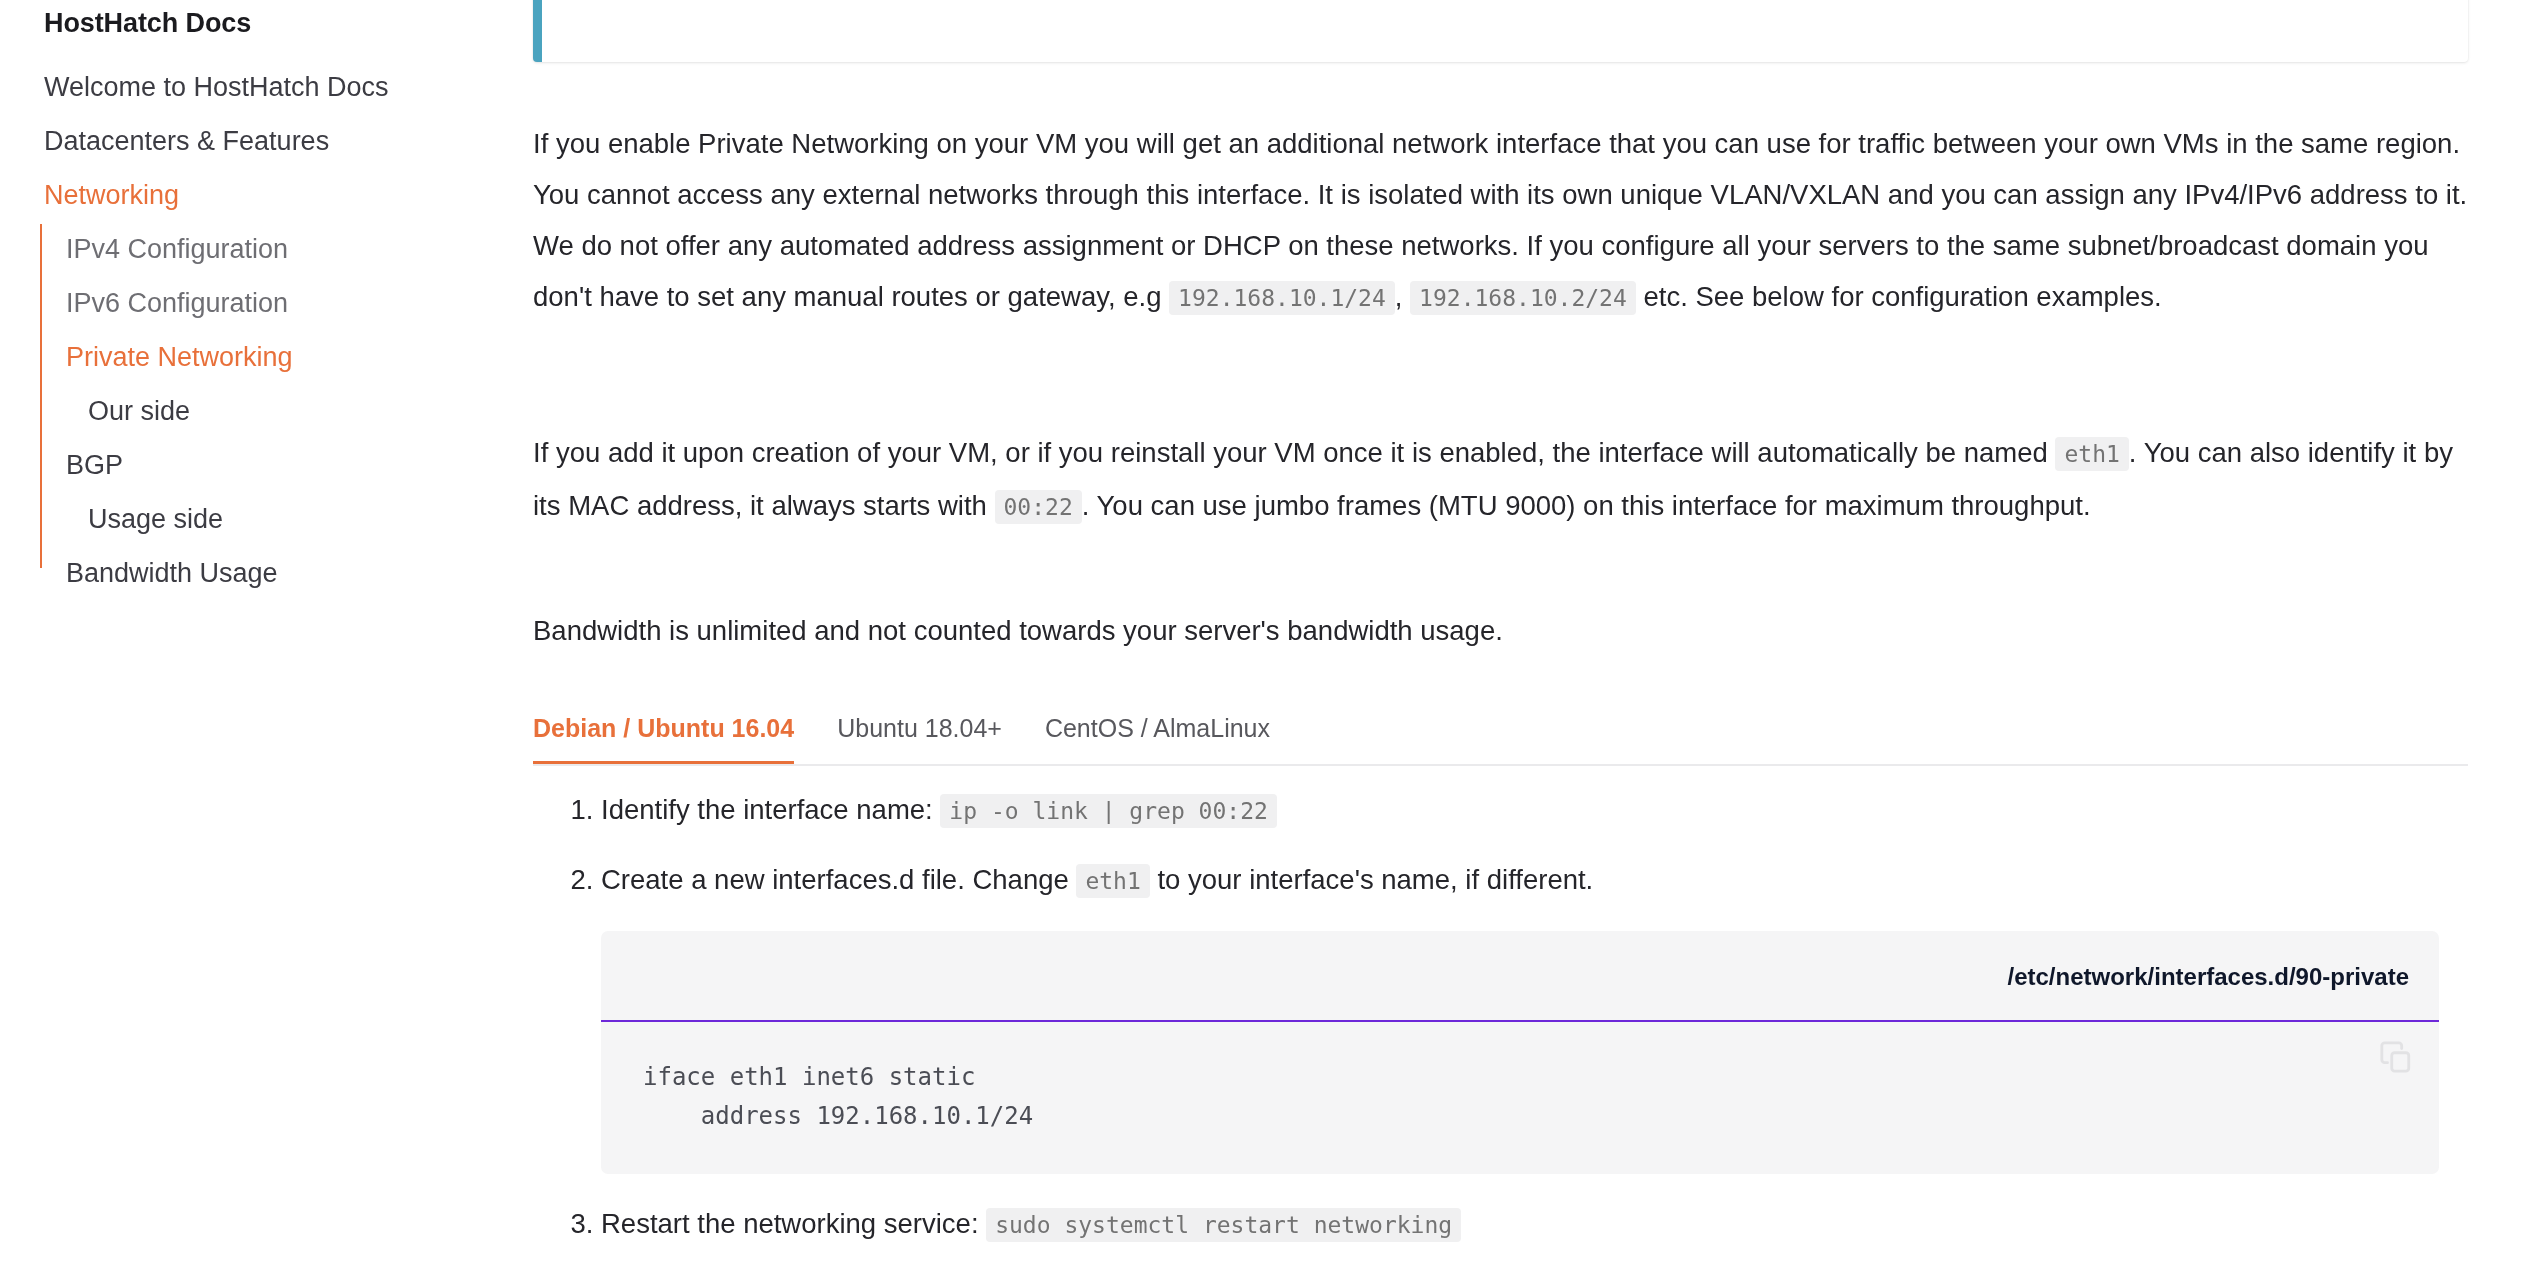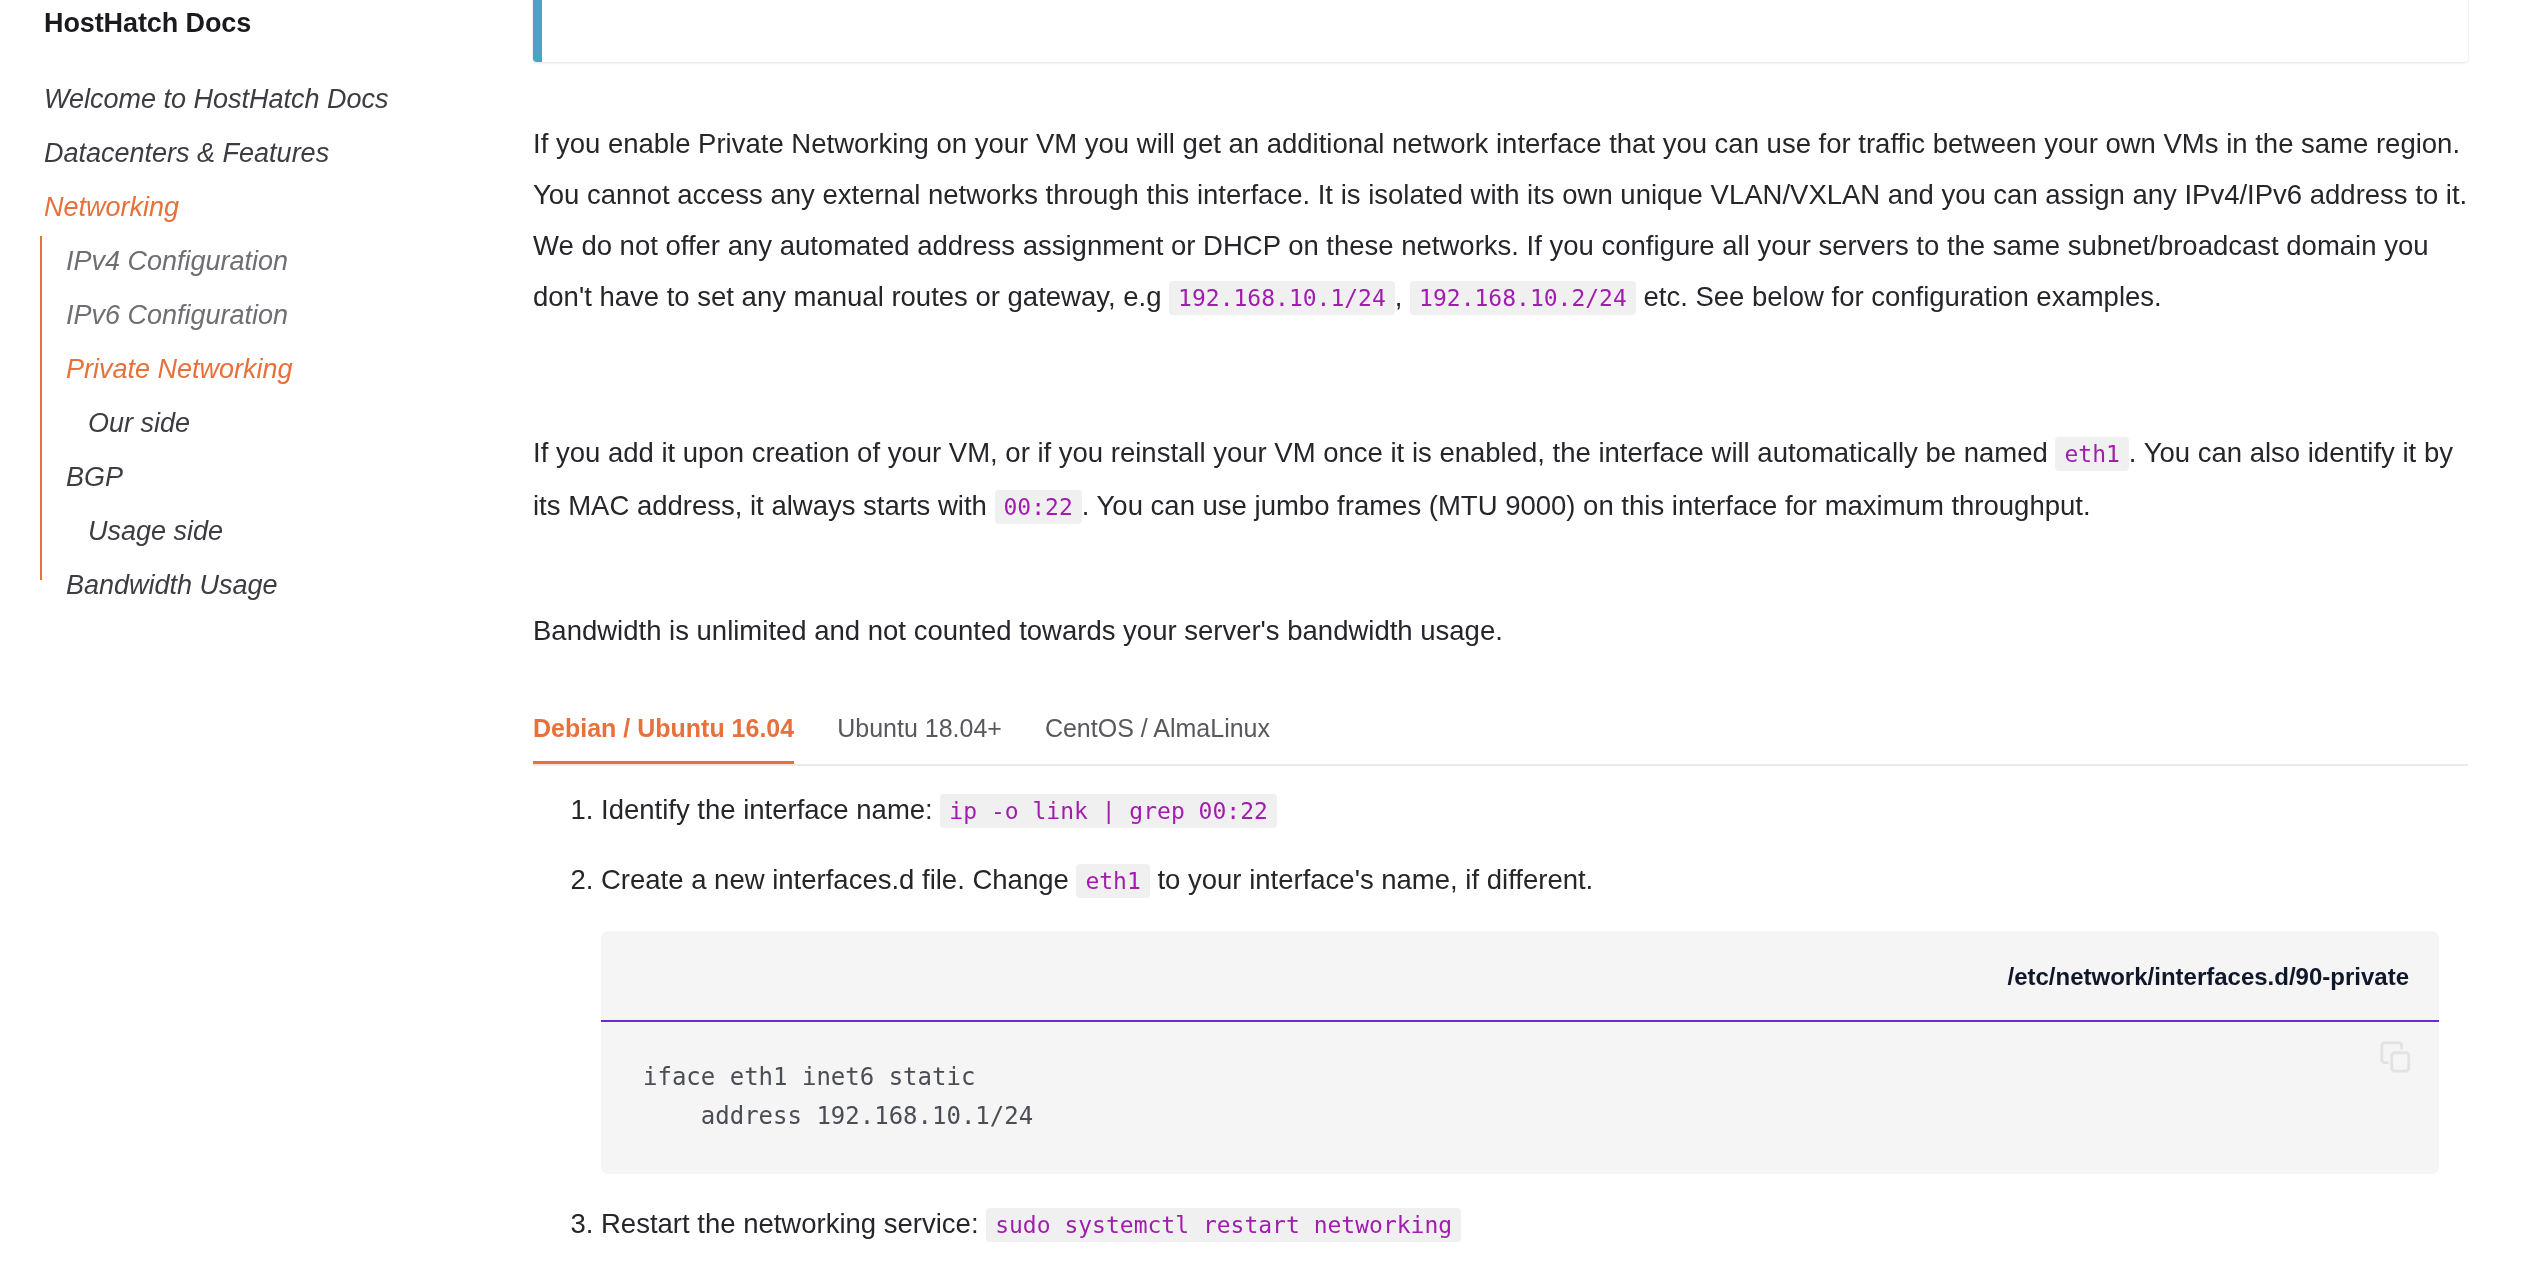--- a/index.html
+++ b/index.html
@@ -17,21 +17,21 @@
     position: absolute; left: 0; top: 0;
     width: 520px; height: 1268px;
     background: #ffffff;
     padding: 0;
   }
   .sb-title {
     position: absolute; left: 44px; top: 8px;
     font-size: 27px; font-weight: 700; color: #1b1b1f;
     letter-spacing: -0.1px;
   }
-  .sb-list { position: absolute; left: 0; top: 72px; width: 520px; font-style: italic; }
+  .sb-list { position: absolute; left: 0; top: 60px; width: 520px; }
   .sb-item {
     display: block;
     font-size: 27px;
     color: #3c3c43;
     line-height: 1.0;
     padding: 0;
     white-space: nowrap;
   }
   .sb-row { position: relative; height: 54px; display:flex; align-items:center; }
   .sb-row.lvl0 { padding-left: 44px; }
@@ -75,21 +75,21 @@
     margin: 0;
     font-size: 27.5px;
     line-height: 51px;
     color: #25252a;
   }
 
   code.inline {
     font-family: "DejaVu Sans Mono", "Liberation Mono", monospace;
     font-size: 23px;
     background: #f0f0f1;
-    color: #a21caf;
+    color: #737373;
     border-radius: 4px;
     padding: 4px 9px;
     white-space: nowrap;
   }
 
   
   .tabs {
     position: absolute; left: 13px; top: 704px;
     width: 1935px; height: 62px;
   }

